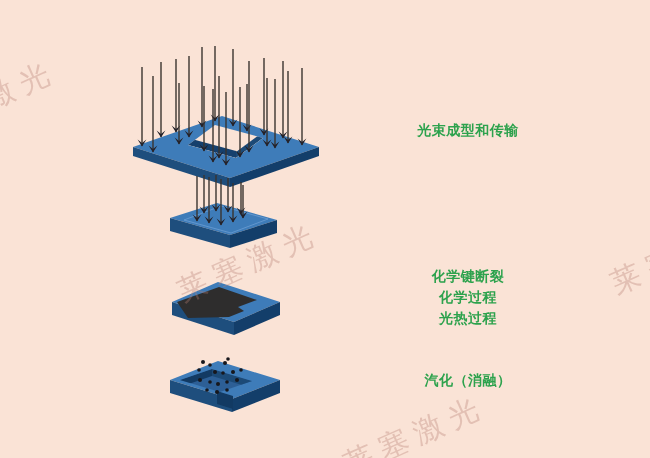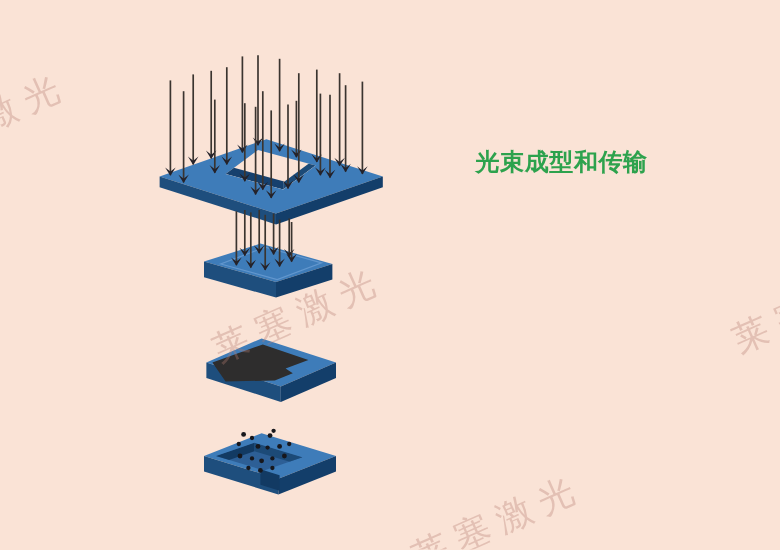--- a/index.html
+++ b/index.html
@@ -1,21 +1,21 @@
 <!DOCTYPE html>
 <html><head>
 <meta charset="utf-8">
 <style>
   html,body{margin:0;padding:0;}
   body{width:650px;height:458px;overflow:hidden;background:#fae3d6;
        font-family:"DejaVu Sans",sans-serif;position:relative;}
   .stage{position:absolute;inset:0;}
   svg.diagram{position:absolute;left:0;top:0;}
   .label{position:absolute;left:352px;width:232px;text-align:center;
-         color:#2da24d;font-weight:bold;font-size:20px;letter-spacing:.5px;}
+         color:#2da24d;font-weight:bold;font-size:14px;letter-spacing:.5px;}
   .label.multiline{line-height:21px;}
   .watermark{position:absolute;white-space:nowrap;font-size:30px;letter-spacing:8px;
              color:rgba(182,127,113,0.34);transform:rotate(-24deg);font-weight:400;
              pointer-events:none;}
 </style>
 </head>
 <body>
 
 <div class="stage">
 
@@ -121,19 +121,25 @@
         <circle cx="207" cy="390" r="1.8"></circle>
           <circle cx="217" cy="392" r="2"></circle>
         <circle cx="227" cy="390" r="1.8"></circle>
       </g>
     </g>
   </svg>
 
   <div class="label" style="top:122px">光束成型和传输</div>
 
 
+  <div class="label multiline" style="top:266px">
+    <div>化学键断裂</div>
+    <div>化学过程</div>
+    <div>光热过程</div>
+  </div>
 
+  <div class="label" style="top:372px">汽化（消融）</div>
 
   <div class="watermark" style="left:-90px;top:80px;">莱塞激光</div>
   <div class="watermark" style="left:173px;top:242px;">莱塞激光</div>
   <div class="watermark" style="left:606px;top:234px;">莱塞激光</div>
   <div class="watermark" style="left:339px;top:415px;">莱塞激光</div>
 </div>
 
 </body></html>

